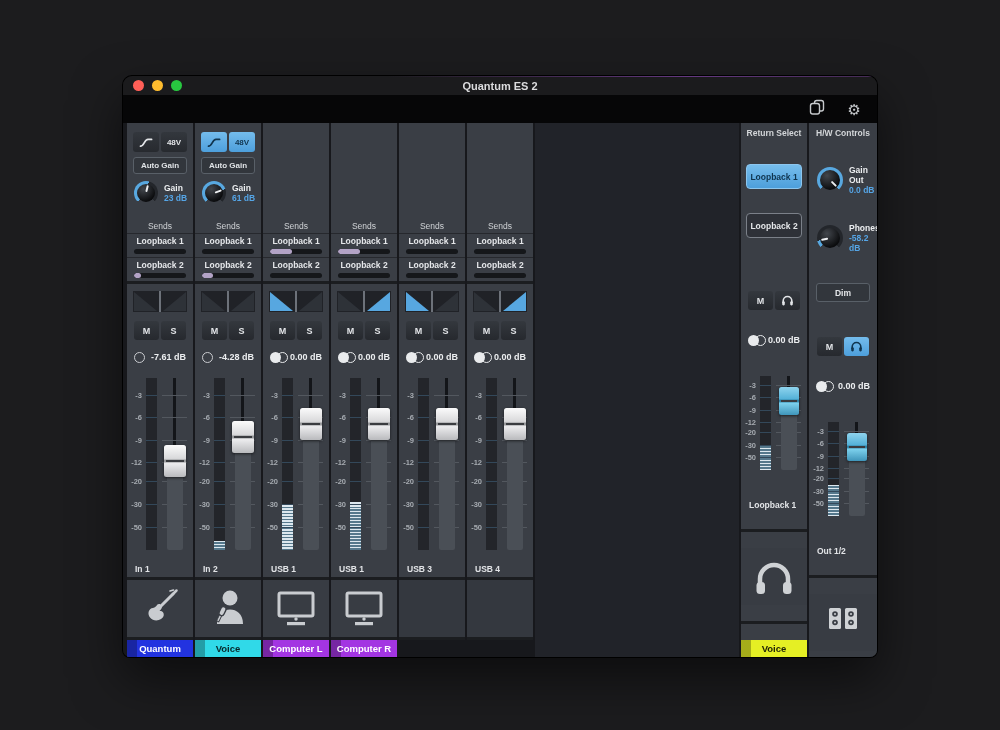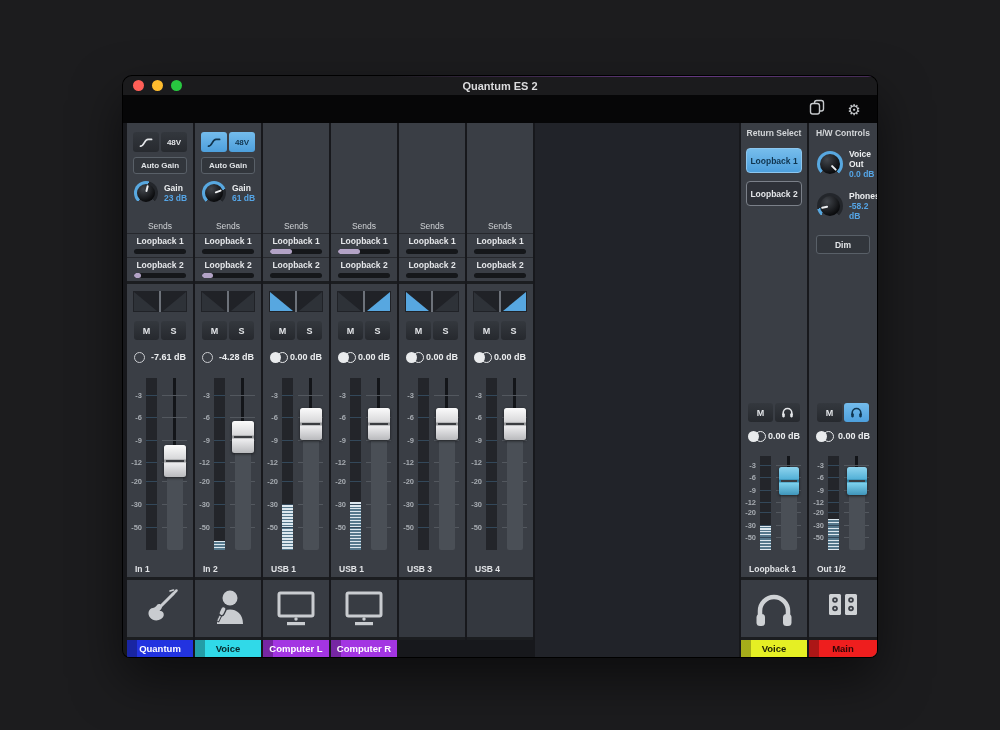--- a/index.html
+++ b/index.html
@@ -17,21 +17,21 @@
   .title { flex:1; text-align:center; font-size:11px; font-weight:bold; color:#dcdcde; }
 
   
   .toolbar { height:28px; background:#060607; display:flex; align-items:center; justify-content:flex-end; gap:22px; padding-right:16px; }
   .gear { font-size:15px; color:#c6c9cc; line-height:1; cursor:default; }
 
   
   .mixer { height:534px; background:#17181c; display:flex; padding-left:4px; }
   .strip { width:66px; margin-right:2px; display:flex; flex-direction:column; background:#3a3e45; }
   .spacer { flex:1; background:#212329; margin-right:2px; }
-  .side-col { width:66px; display:flex; flex-direction:column; background:#3a3e45; }
+  .side-col { width:66px; display:flex; flex-direction:column; background:#3a3e45;gap:16px; }
   .side-col.ret { margin-right:2px; }
   .side-col.hw { width:68px; }
 
   .hgap { height:3px; background:#1b1d20; flex:none; }
 
   
   .preamp { height:94px; flex:none; }
   .pre-btns { display:flex; gap:2px; width:54px; margin:9px auto 0; }
   .pbtn { flex:1; height:20px; border-radius:3px; background:linear-gradient(#33373d,#272a2f);
           display:flex; align-items:center; justify-content:center; color:#e3e5e8; font-size:8px; font-weight:bold; }
@@ -769,21 +769,21 @@
           <div class="col-head">H/W Controls</div>
    <div class="knob-row">
             <div class="knob lg">
     <div class="ring" style="background:conic-gradient(from 225deg,#58a8e0 0deg 270.0deg,#23262b 270.0deg 270deg,rgba(0,0,0,0) 270deg 360deg)"></div>
     <div class="kbody"></div>
     <div class="kptr" style="transform:rotate(135.0deg)">
                 <i></i>
               </div>
             </div>
      <div class="gtxt">
-              <div class="glabel">Voice Out</div>
+              <div class="glabel">Gain Out</div>
      <div class="gval">0.0 dB</div>
             </div>
           </div>
    <div class="knob-row">
             <div class="knob lg">
     <div class="ring" style="background:conic-gradient(from 225deg,#58a8e0 0deg 32.4deg,#23262b 32.4deg 270deg,rgba(0,0,0,0) 270deg 360deg)"></div>
     <div class="kbody"></div>
     <div class="kptr" style="transform:rotate(-102.6deg)">
                 <i></i>
               </div>

